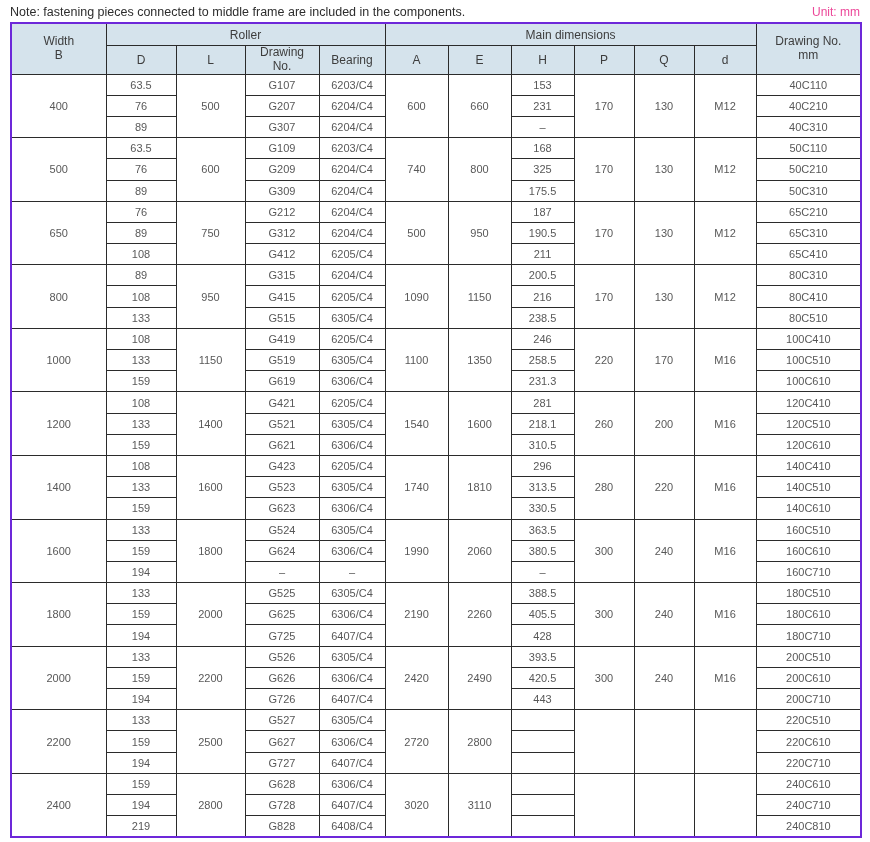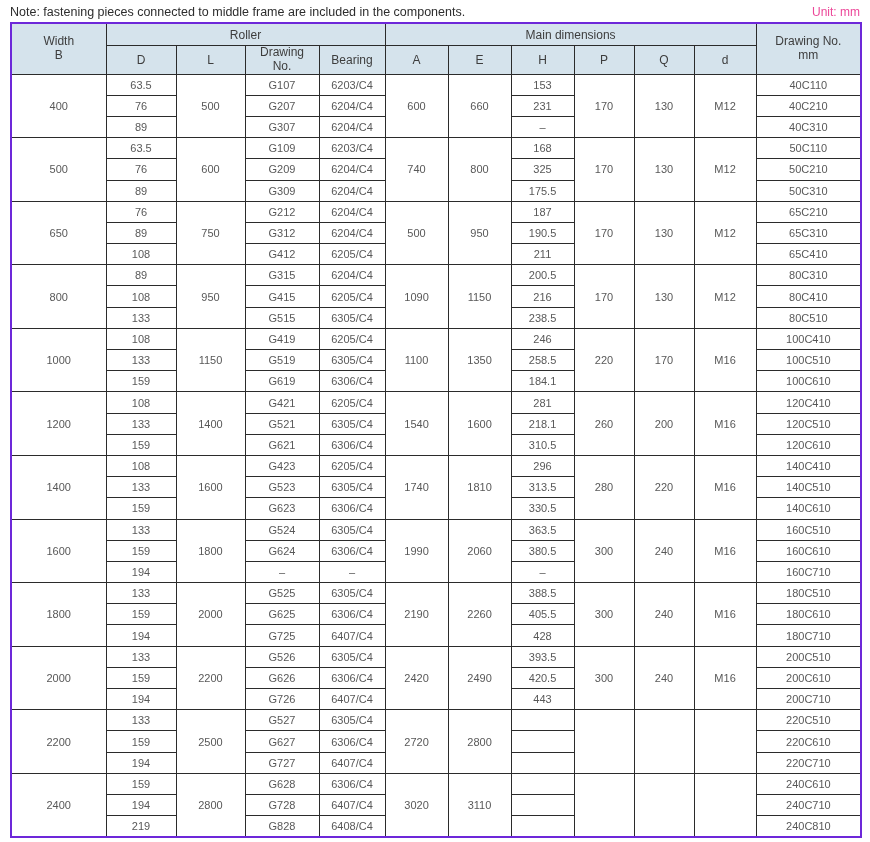--- a/index.html
+++ b/index.html
@@ -222,21 +222,21 @@
         <td>133</td>
         <td>G519</td>
         <td>6305/C4</td>
         <td>258.5</td>
         <td>100C510</td>
       </tr>
       <tr>
         <td>159</td>
         <td>G619</td>
         <td>6306/C4</td>
-        <td>184.1</td>
+        <td>231.3</td>
         <td>100C610</td>
       </tr>
       <tr>
         <td rowspan="3">1200</td>
         <td>108</td>
         <td rowspan="3">1400</td>
         <td>G421</td>
         <td>6205/C4</td>
         <td rowspan="3">1540</td>
         <td rowspan="3">1600</td>

